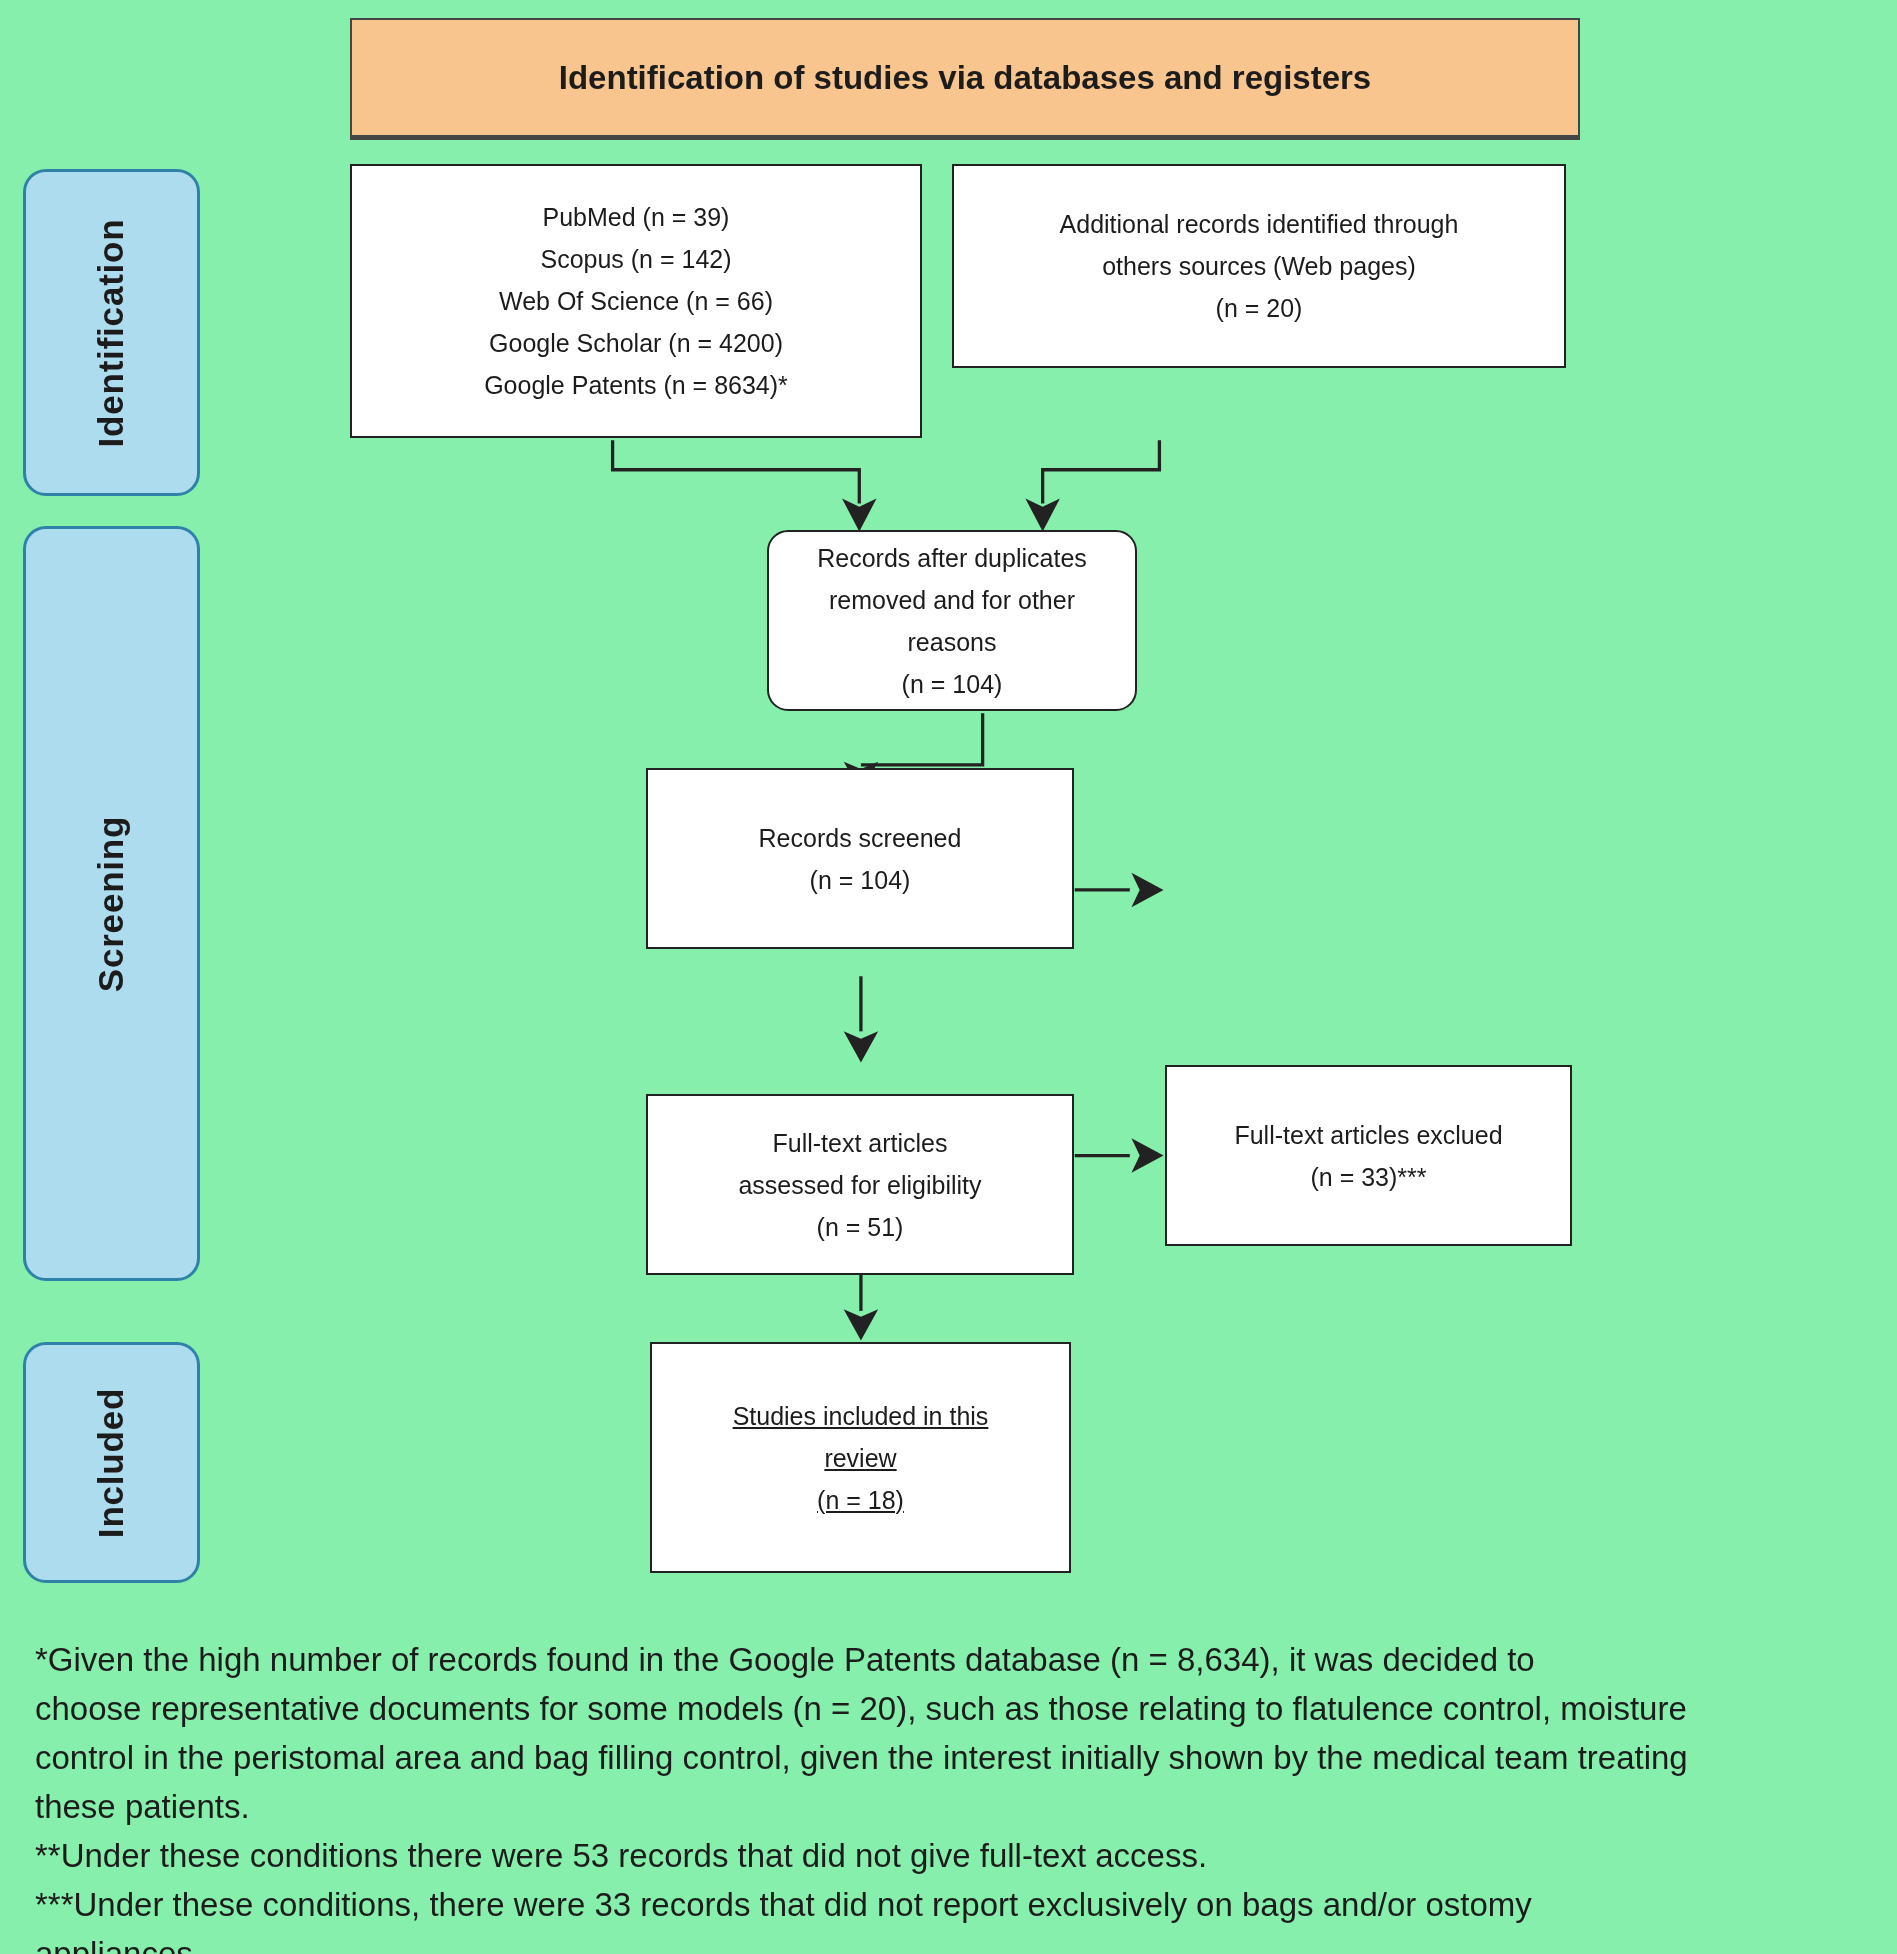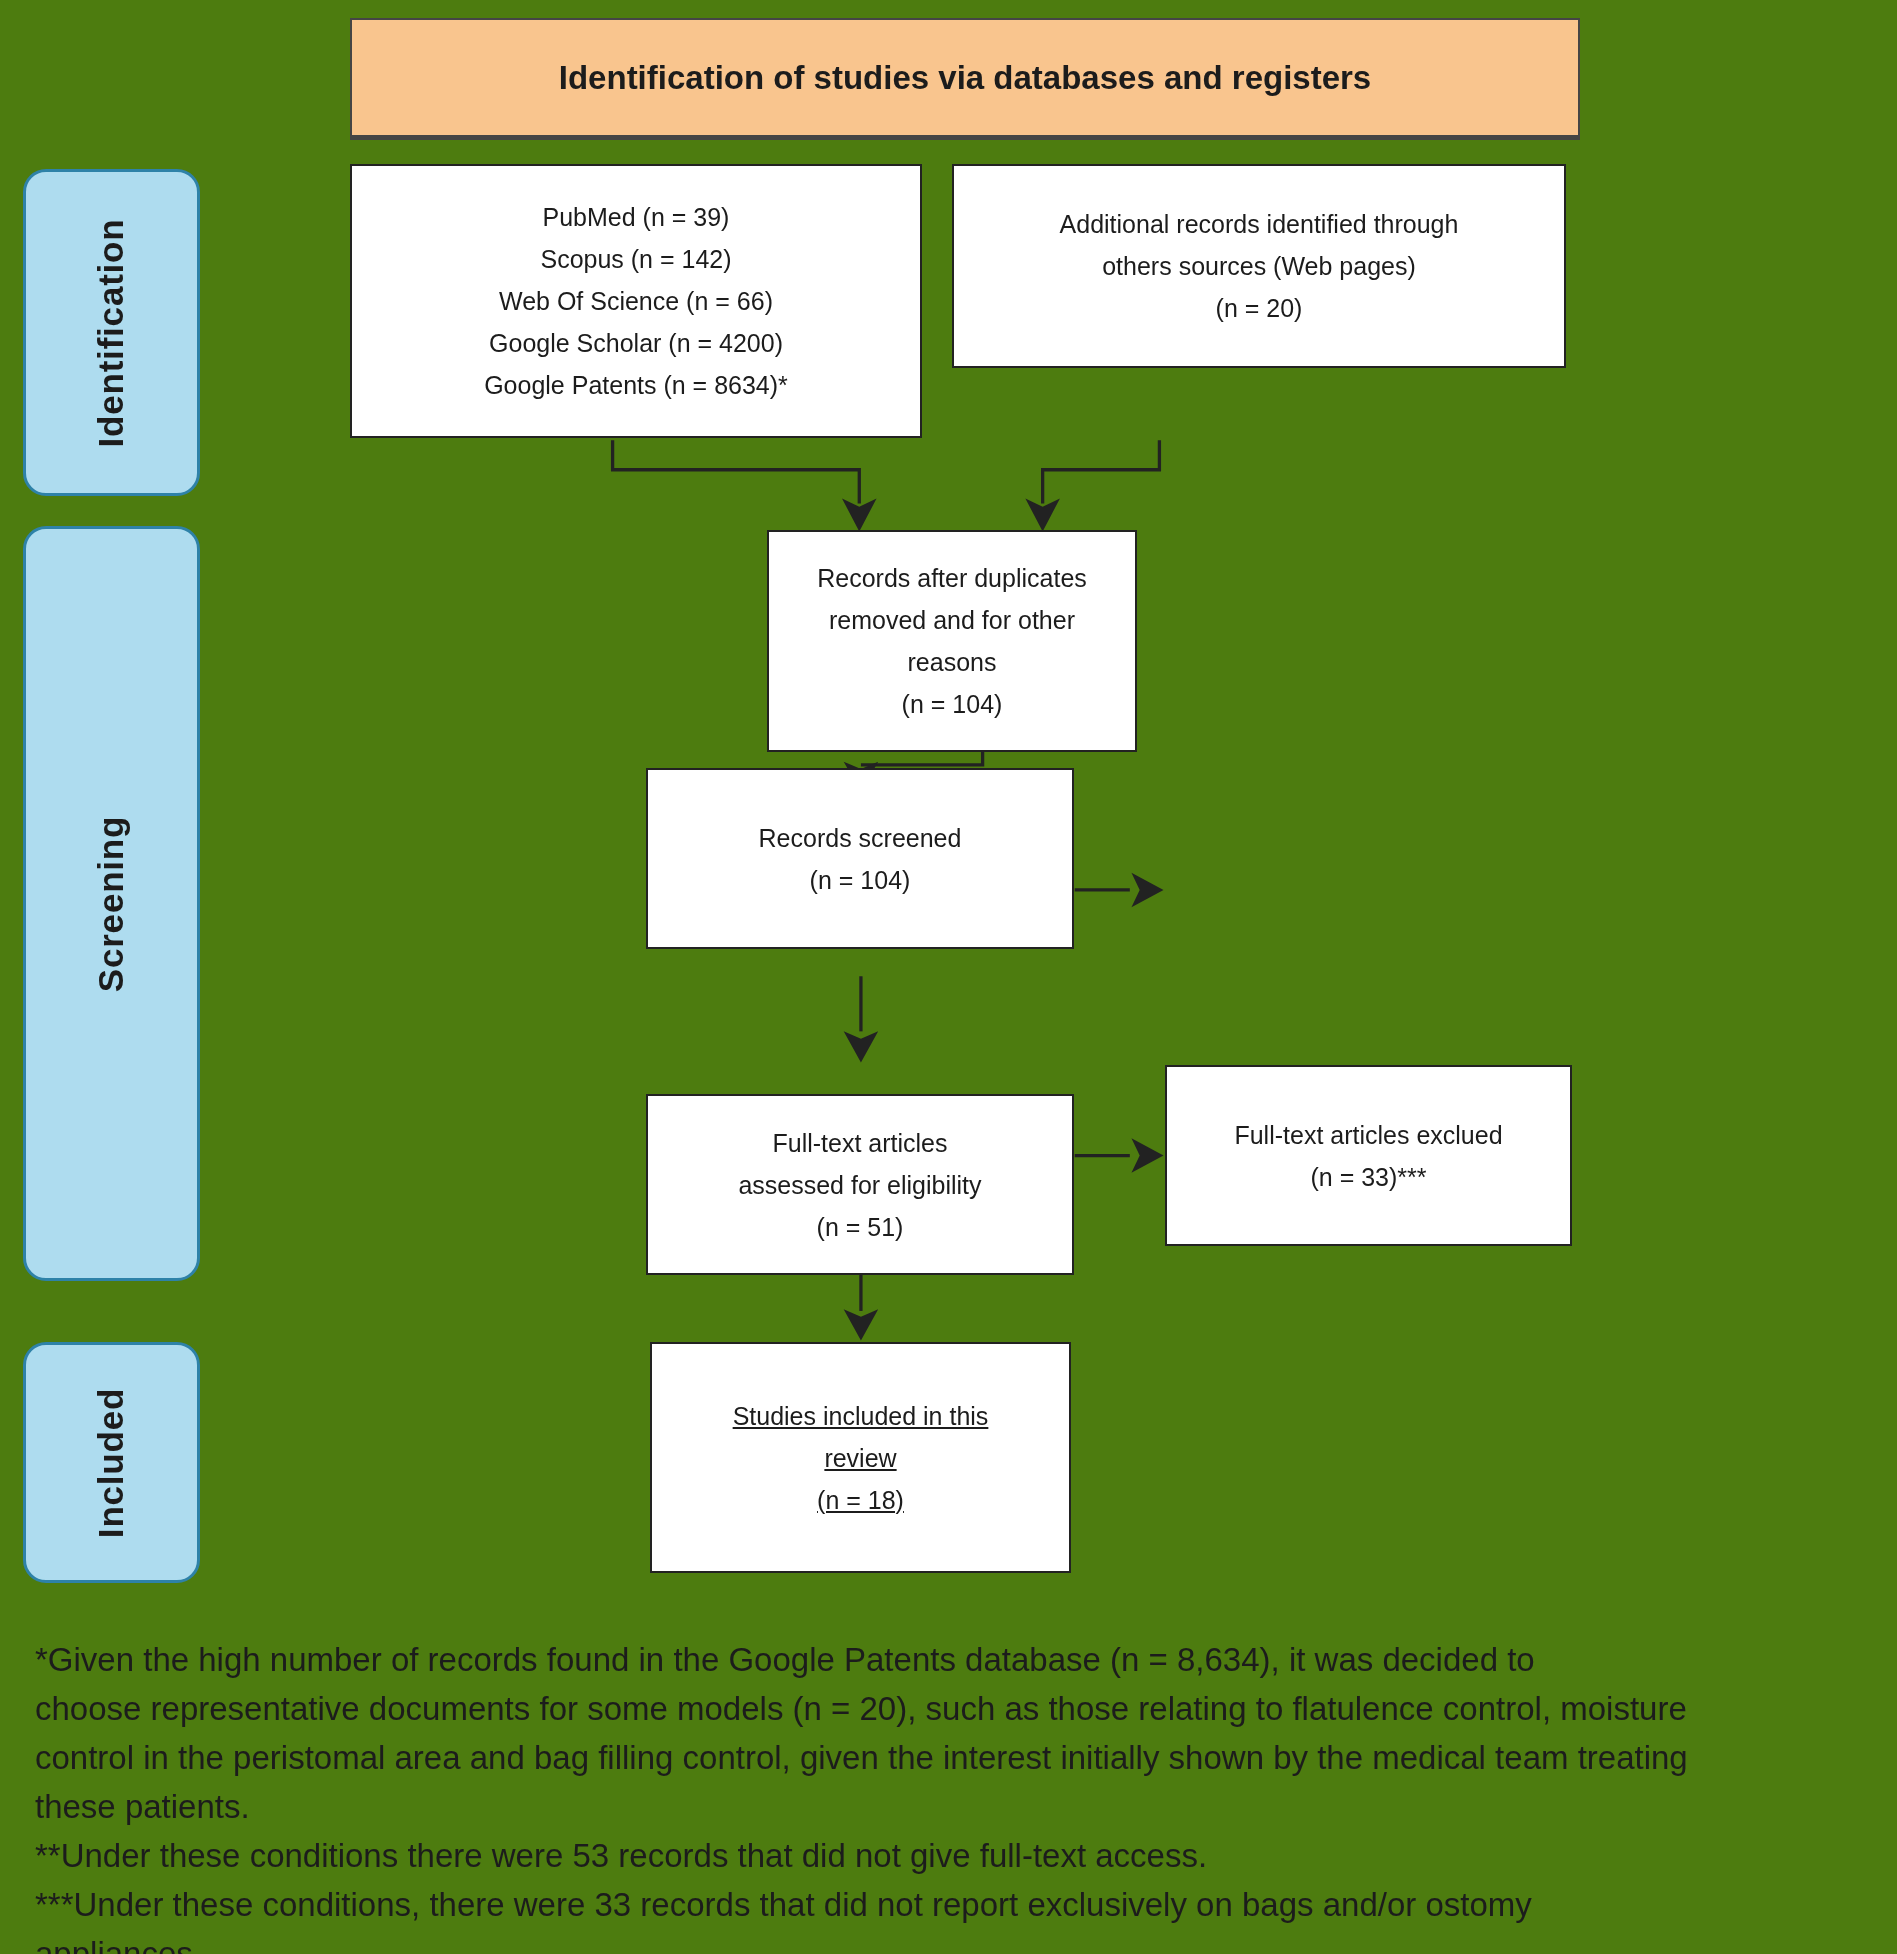--- a/index.html
+++ b/index.html
@@ -1,21 +1,21 @@
 <!DOCTYPE html>
 <html style="font-size:13px"><head>
 <meta charset="utf-8">
 <style>
   * { box-sizing: border-box; }
   html, body { margin: 0; padding: 0; background: #ffffff; }
   .canvas {
     position: relative;
     width: 1897px;
     height: 1955px;
-    background: #4d7c0f;
+    background: #86efac;
     font-family: "Liberation Sans", sans-serif;
     color: #1c1c1c;
     overflow: hidden;
   }
   .header-box {
     position: absolute;
     left: 350px; top: 18px;
     width: 1230px; height: 122px;
     background: var(--header-fill, #F9C58E);
     border: 2.5px solid #454545;
@@ -50,21 +50,21 @@
     background: #ffffff;
     border: 2.5px solid var(--box-border, #222222);
     display: flex; align-items: center; justify-content: center;
     text-align: center;
     white-space: pre-line;
     font-size: 25px;
     line-height: 42px;
   }
   .box-databases        { left: 350px;  top: 164px;  width: 572px; height: 274px; }
   .box-additional       { left: 952px; top: 164px;  width: 614px; height: 204px; }
-  .box-after-duplicates { left: 767px;  top: 530px;  width: 370px; height: 222px; }
+  .box-after-duplicates { left: 767px;  top: 530px;  width: 370px; height: 181px; border-radius: 21px; }
   .box-screened         { left: 646px;  top: 768px;  width: 428px; height: 181px; text-align: center; }
   .box-records-excluded { left: 1165px; top: 794px;  width: 403px; height: 181px; }
   .box-fulltext         { left: 646px;  top: 1094px; width: 428px; height: 181px; }
   .box-fulltext-excluded{ left: 1165px; top: 1065px; width: 407px; height: 181px; align-items: center; }
   .box-studies-included { left: 650px;  top: 1342px; width: 421px; height: 231px; text-decoration: underline; }
   .connectors {
     position: absolute;
     left: 0; top: 0;
     width: 1897px; height: 1955px;
     pointer-events: none;

